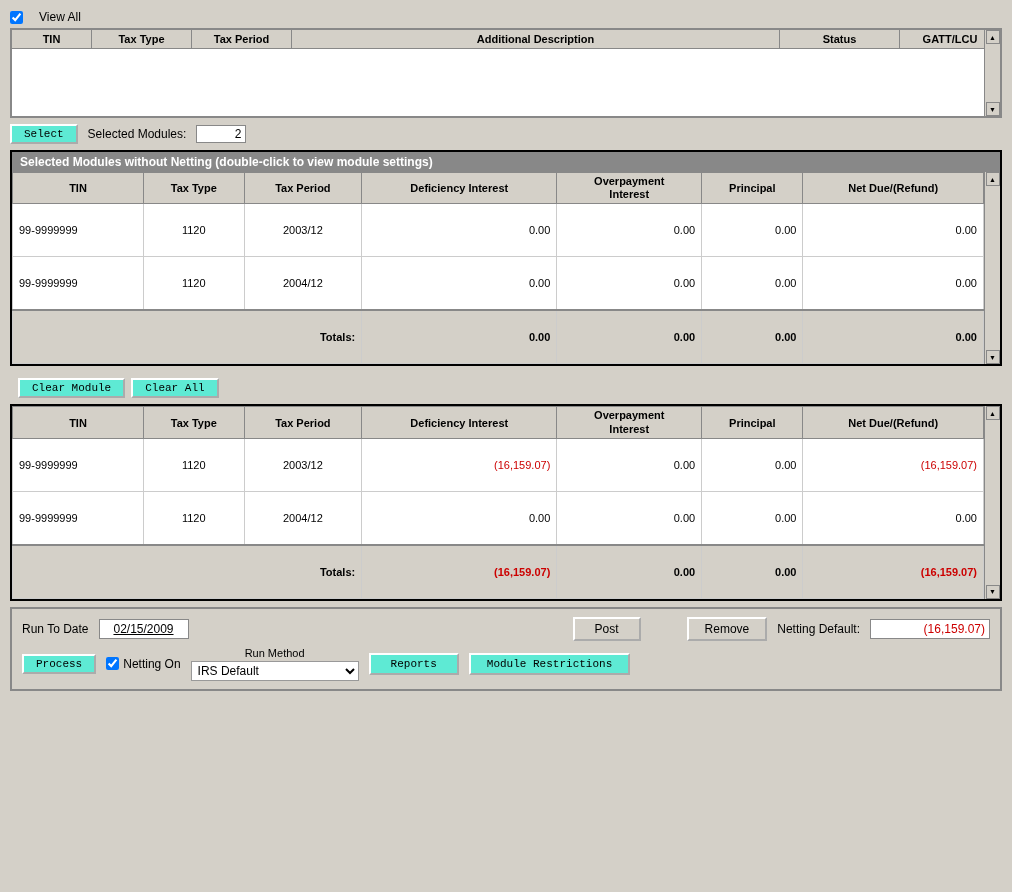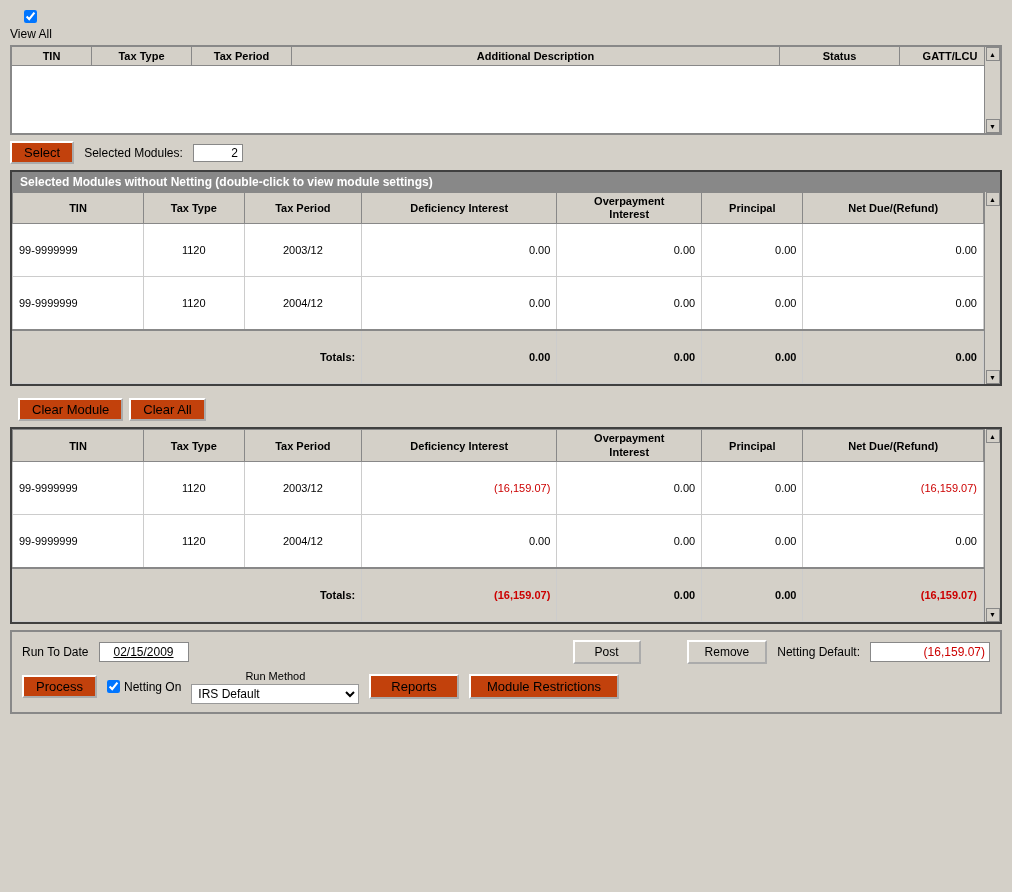--- a/index.html
+++ b/index.html
@@ -42,23 +42,22 @@
     }
     .jurisdiction-select {
       width: 160px;
       font-size: 12px;
       padding: 1px 2px;
       background: white;
       border: 1px solid #999;
     }
     .view-all-section {
       display: flex;
-      align-items: center;
-      gap: 4px;
-      flex-direction: column;
+      align-items: flex-end;
+      gap: 16px;
     }
     .view-all-label {
       font-size: 12px;
     }
     
     .table-container {
       background: white;
       border: 2px solid #888;
       margin-bottom: 6px;
       position: relative;
@@ -111,40 +110,41 @@
     }
     
     .select-row {
       display: flex;
       align-items: center;
       gap: 10px;
       margin-bottom: 6px;
     }
     .btn {
       padding: 2px 12px;
-      font-size: 13px;
-      background: #c2410c;
+      font-size: 11px;
+      background: #5eead4;
       border: 2px outset #fff;
       cursor: pointer;
       min-width: 60px;
+      font-family: Liberation Mono, monospace;
     }
     .selected-modules-label {
       font-size: 12px;
     }
     .selected-modules-value {
       width: 50px;
       text-align: right;
       padding: 1px 4px;
       background: white;
       border: 1px solid #888;
       font-size: 12px;
     }
     
     .section-panel {
-      border: 2px solid #404040;
+      border: 2px solid #000000;
       margin-bottom: 6px;
       background: #d4d0c8;
     }
     .section-header {
       background: #888;
       color: white;
       padding: 3px 8px;
       font-size: 12px;
       font-weight: bold;
     }

